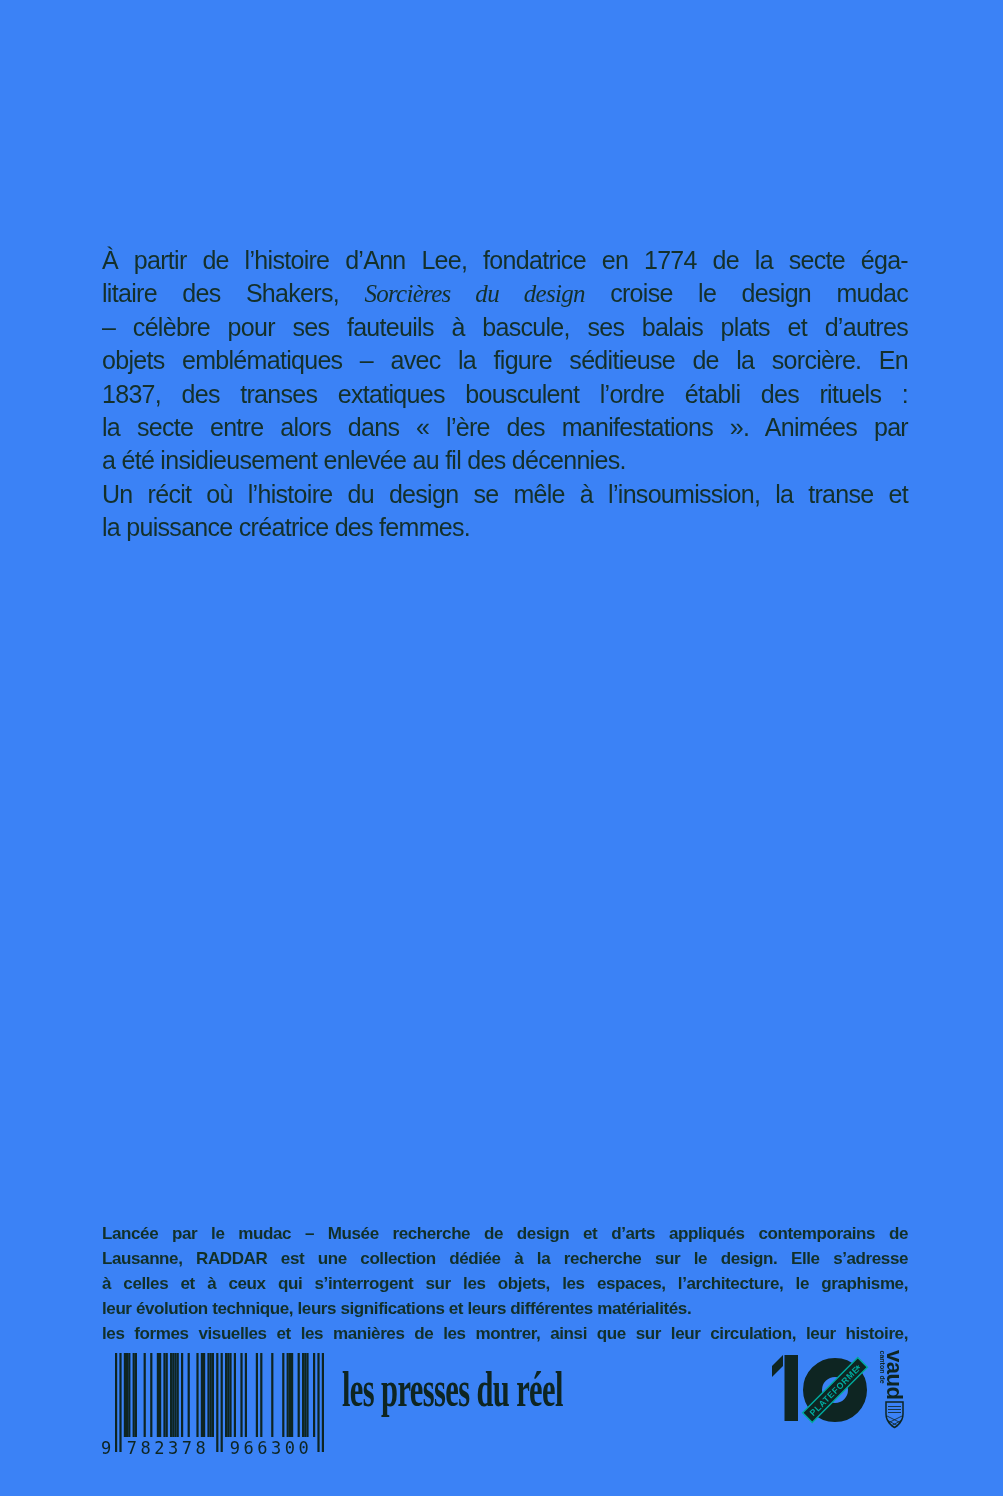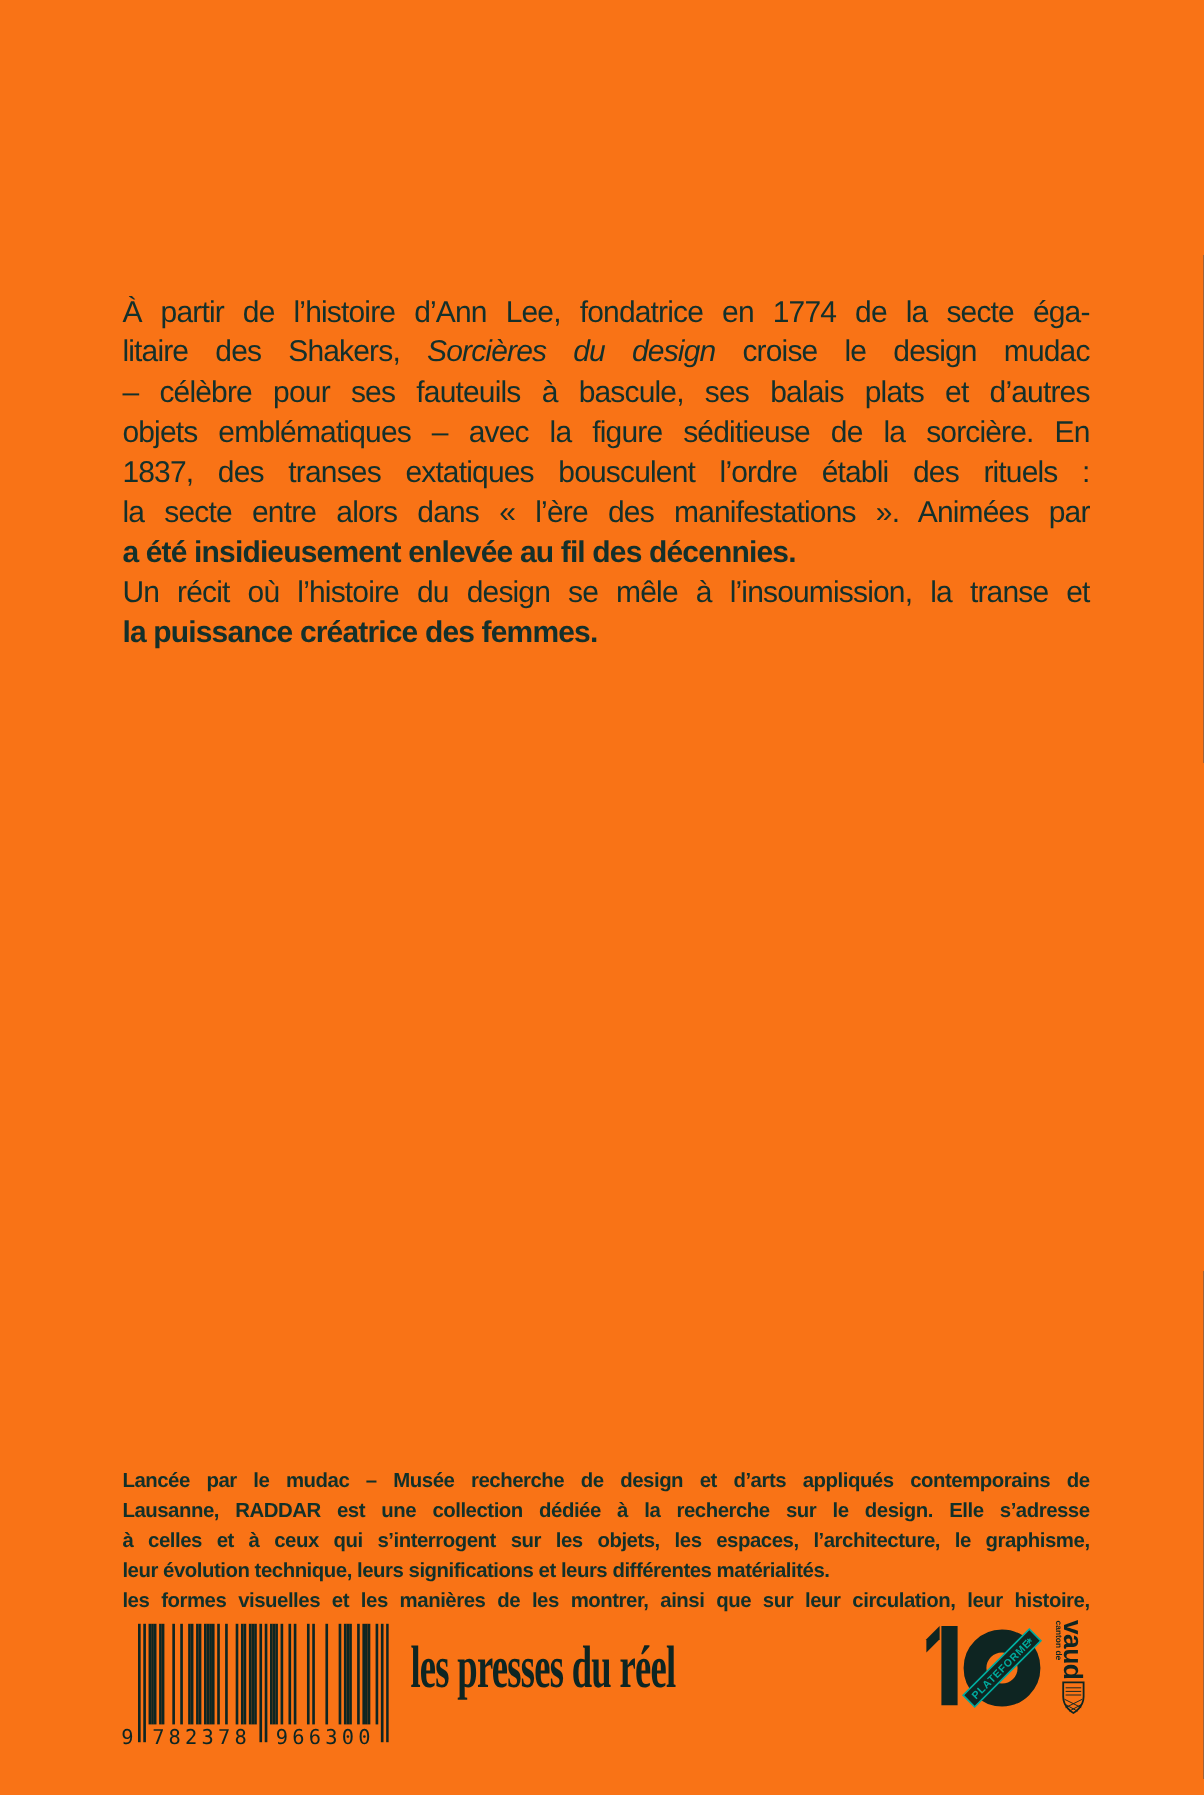--- a/index.html
+++ b/index.html
@@ -1,33 +1,33 @@
 <!DOCTYPE html>
 <html lang="fr"><head>
 <meta charset="utf-8">
 <style>
   html,body{margin:0;padding:0;background:#555;}
   .page{
     position:relative;
     width:1003px;height:1496px;
     margin:0 auto;
-    background:#f97316;
+    background:#3b82f6;
     overflow:hidden;
     font-family:"Liberation Sans", sans-serif;
     color:#14302b;
   }
   
   .synopsis{
     position:absolute;left:102px;top:244px;width:806px;
     font-size:25px;line-height:33.4px;letter-spacing:-0.7px;
     color:#14302b;
   }
   .tline{text-align:justify;text-align-last:justify;}
-  .tline.e{text-align-last:auto;font-weight:bold;}
-  .tline em{font-style:italic;}
+  .tline.e{text-align-last:auto;}
+  .tline em{font-style:italic;font-family:Liberation Serif, serif;}
   
   .collection-note{
     position:absolute;left:102px;top:1221px;width:806px;
     font-size:17px;line-height:25px;letter-spacing:-0.4px;
     font-weight:bold;color:#123029;
   }
   
   .barcode{
     position:absolute;left:115px;top:1353px;width:209px;height:106px;
   }

